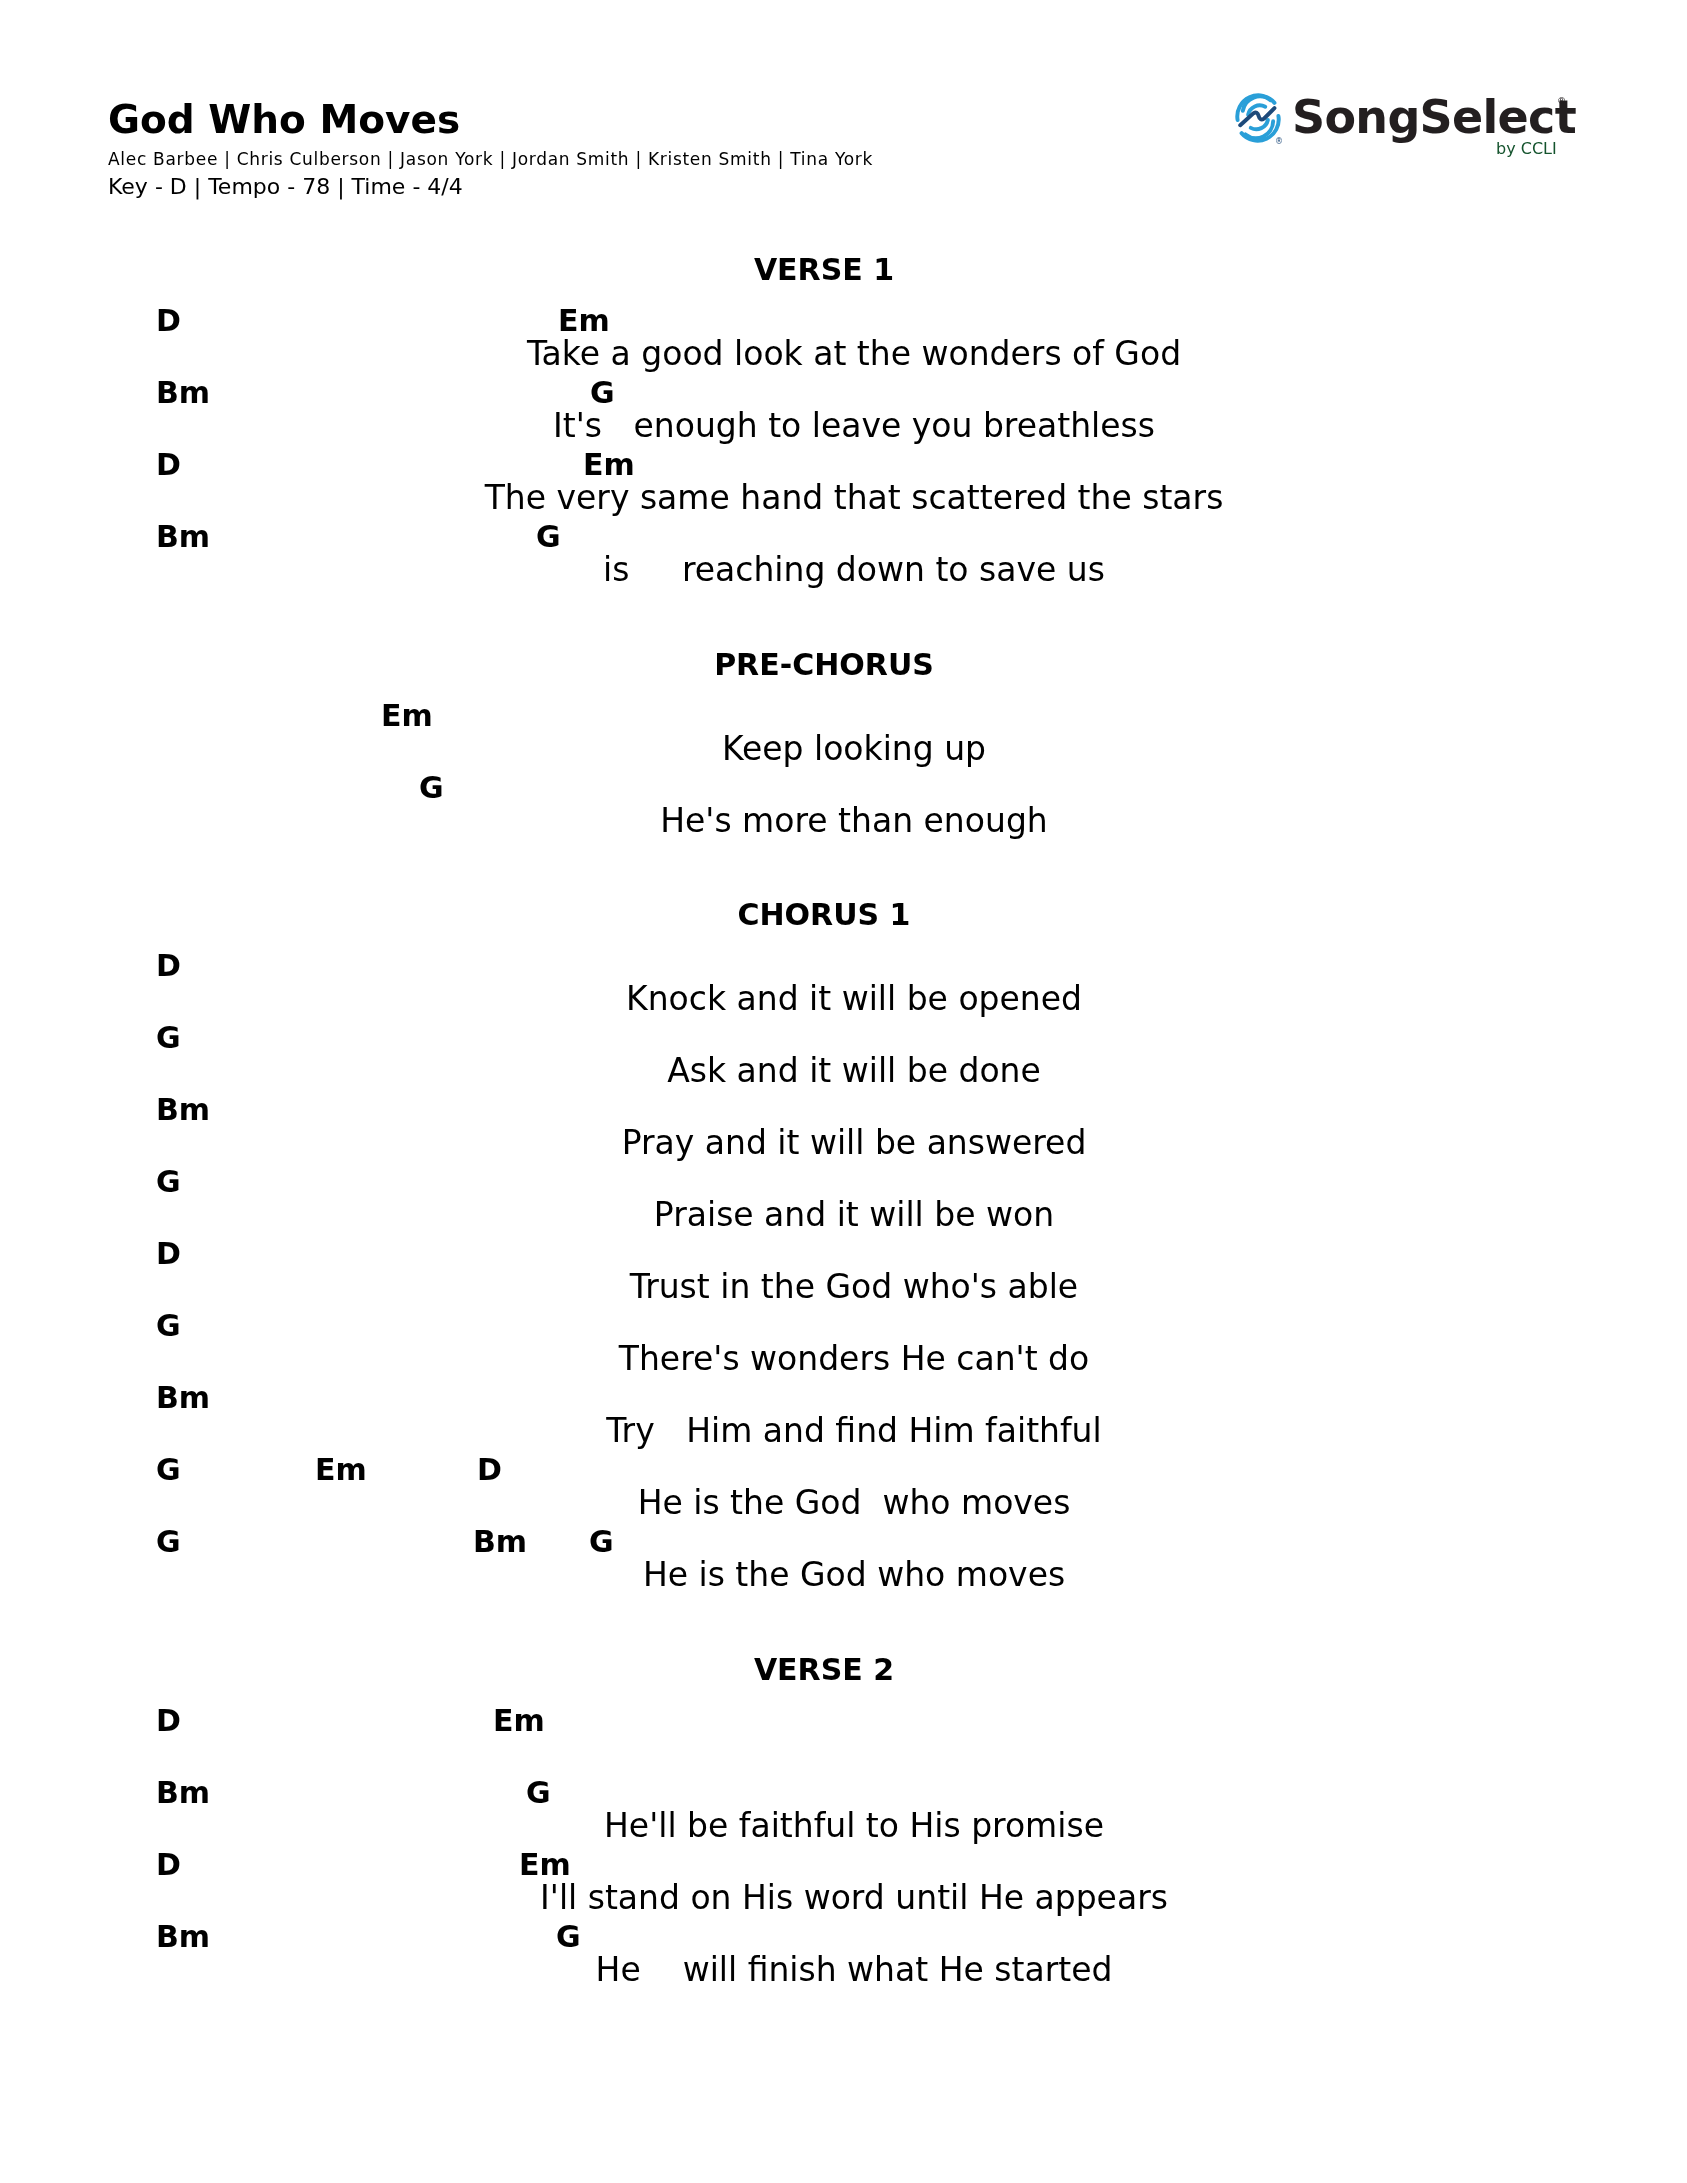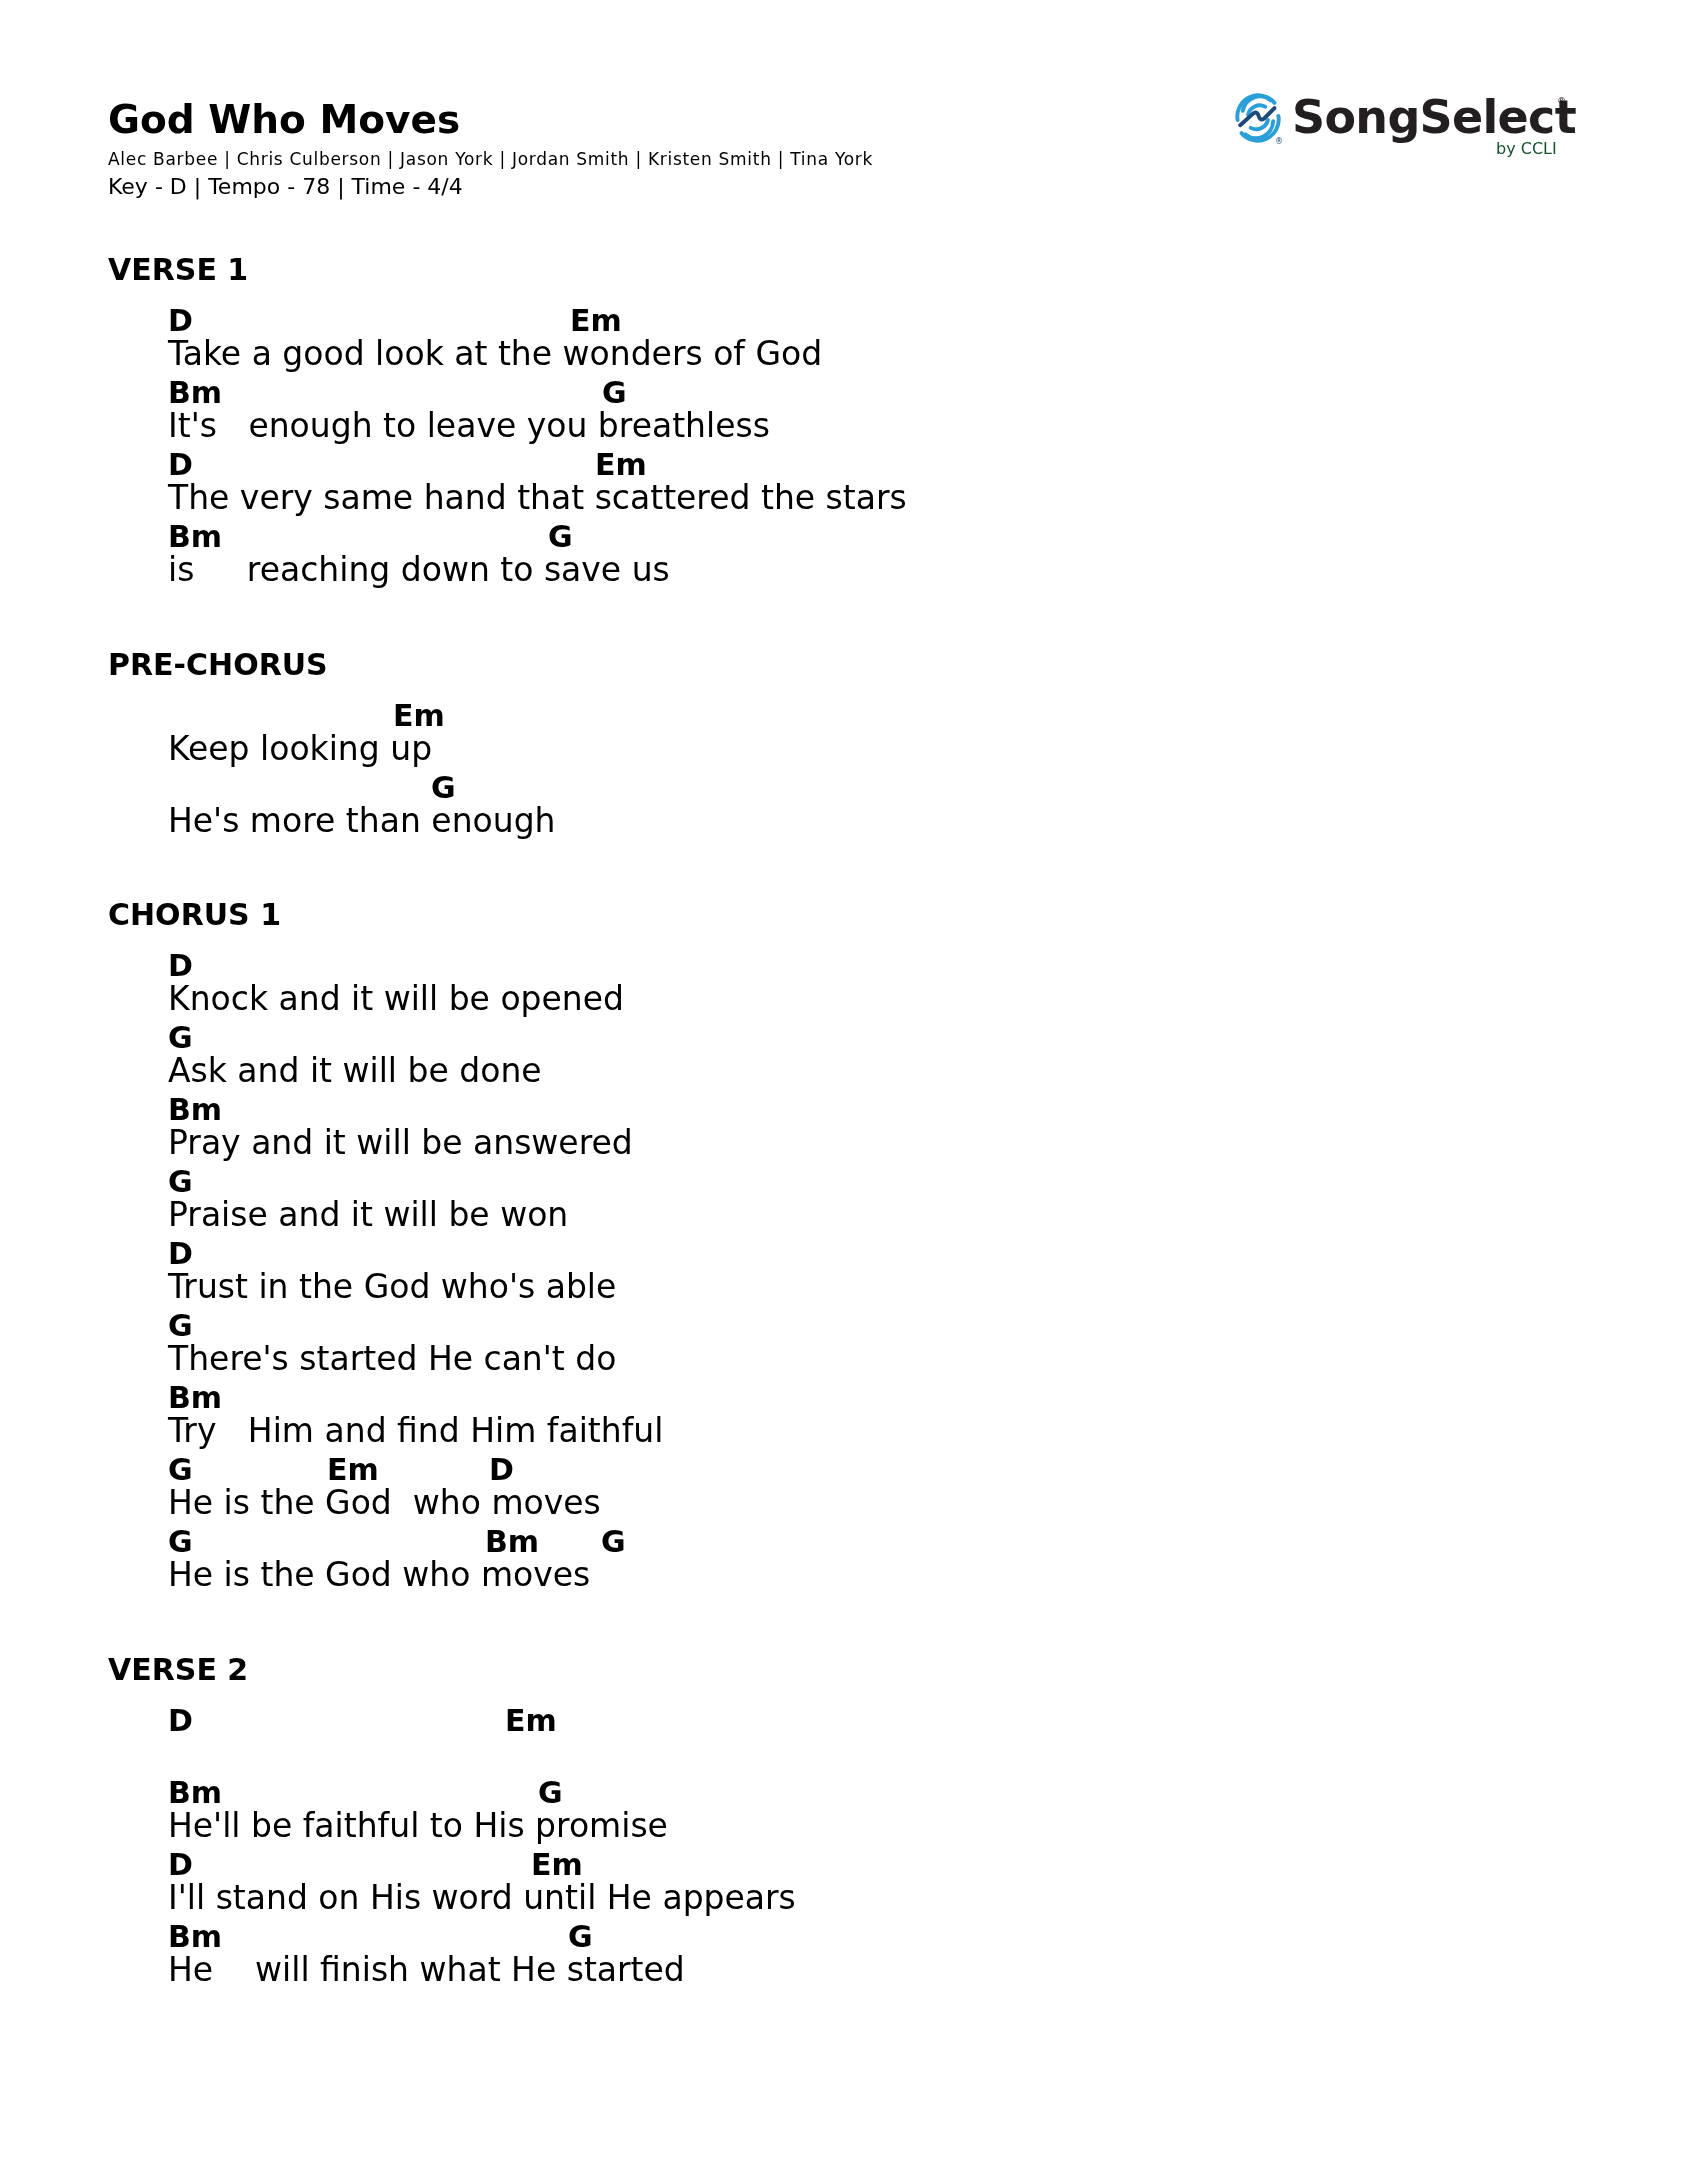--- a/index.html
+++ b/index.html
@@ -7,21 +7,21 @@
          font-family: "DejaVu Sans", sans-serif; color: #000; }
   .title { position: absolute; left: 108px; top: 93px; font-size: 39px; font-weight: bold; margin: 0; line-height: 53px; letter-spacing: 0px; }
   .authors { position: absolute; left: 108px; top: 149px; font-size: 17px; line-height: 21px; letter-spacing: 0.7px; }
   .meta { position: absolute; left: 108px; top: 174px; font-size: 22px; font-weight: normal; line-height: 26.5px; }
   .logo { position: absolute; left: 1231px; top: 91px; width: 344px; height: 73px; }
   .logo-mark { position: absolute; left: 0; top: 0; width: 54px; height: 54px; }
   .logo-word { position: absolute; left: 61px; top: -4px; font-size: 46px; font-weight: bold; color: #231f20; letter-spacing: -0.7px; line-height: 60px; }
   .logo-reg { position: absolute; left: 326px; top: 4px; font-size: 9.3px; color: #231f20; }
   .logo-by { position: absolute; left: 265px; top: 48px; font-size: 16px; color: #14532d; line-height: 20px; }
   .logo-mark-reg { position: absolute; left: 44px; top: 46px; font-size: 8px; color: #1e4a7a; }
-  .section { position: absolute; left: 108px; width: 1456px; }
+  .section { position: absolute; left: 96px; width: 1456px; text-align: center; }
   .section-title { font-size: 30px; font-weight: bold; line-height: 37px; margin: 0; height: 37px; }
   .lines { position: relative; margin-left: 60px; margin-top: 13.2px; }
   .pair { position: relative; height: 72px; }
   .chord-row { position: relative; height: 34px; }
   .chord { position: absolute; top: 2.6px; font-size: 30px; font-weight: bold; line-height: 34px; white-space: pre; }
   .lyric { font-size: 33px; line-height: 37px; white-space: pre; }
 </style>
 </head>
 <body>
 
@@ -129,21 +129,21 @@
       <div class="pair">
         <div class="chord-row">
           <span class="chord" style="left: 0px;">D</span>
         </div>
         <div class="lyric">Trust in the God who's able</div>
       </div>
       <div class="pair">
         <div class="chord-row">
           <span class="chord" style="left: 0px;">G</span>
         </div>
-        <div class="lyric">There's started He can't do</div>
+        <div class="lyric">There's wonders He can't do</div>
       </div>
       <div class="pair">
         <div class="chord-row">
           <span class="chord" style="left: 0px;">Bm</span>
         </div>
         <div class="lyric">Try   Him and find Him faithful</div>
       </div>
       <div class="pair">
         <div class="chord-row">
           <span class="chord" style="left: 0px;">G</span>

